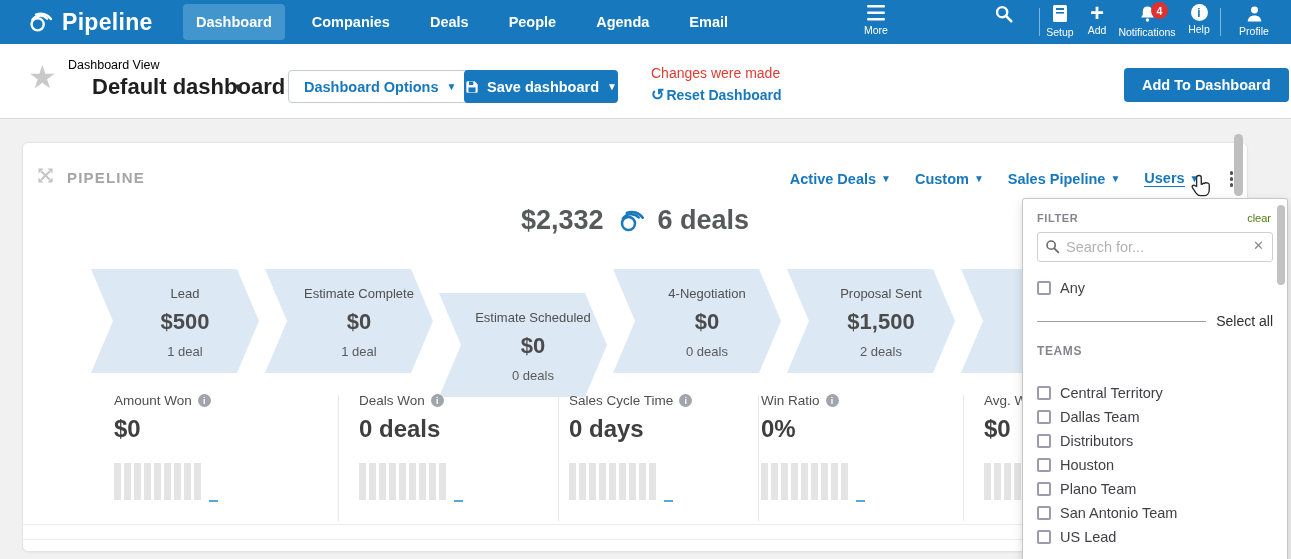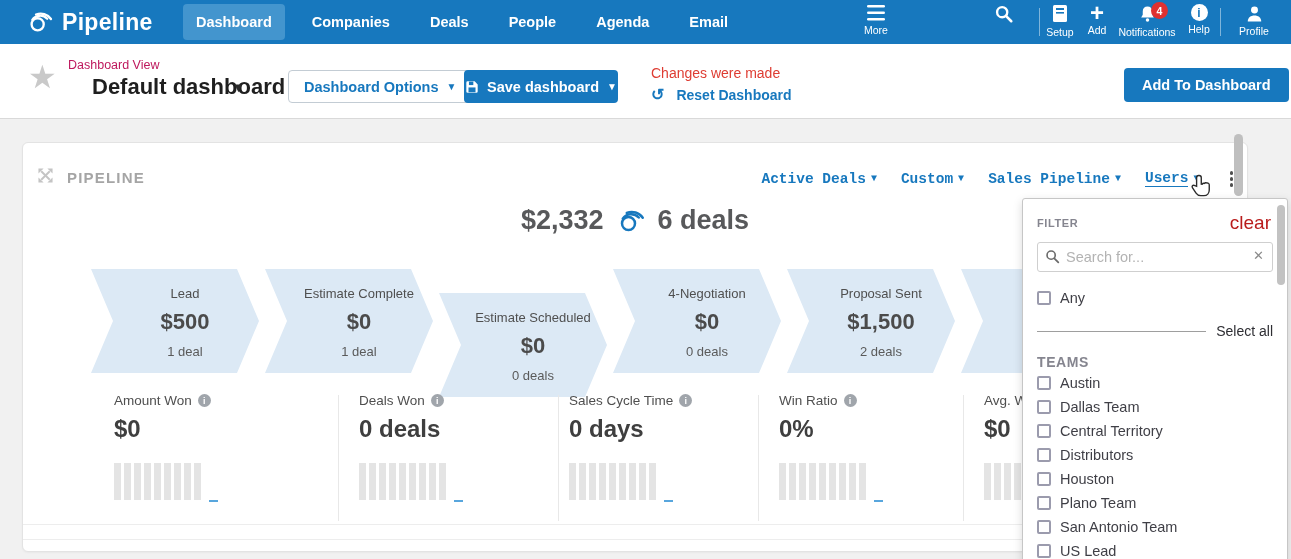--- a/index.html
+++ b/index.html
@@ -18,41 +18,41 @@
   .nav-divider { position:absolute; top:8px; width:1px; height:28px; background:rgba(255,255,255,.45); }
   .badge { position:absolute; left:44px; top:-2px; min-width:17px; height:17px; border-radius:50%; background:#e03131; color:#fff; font-size:10.5px; font-weight:bold; display:flex; align-items:center; justify-content:center; }
   .help-circle { width:17px; height:17px; border-radius:50%; background:#fff; color:#1778be; font-weight:800; font-size:12px; display:flex; align-items:center; justify-content:center; }
   .help-circle::before { content:"i"; }
   .plus-glyph { font-size:24px; font-weight:bold; line-height:18px; height:18px; }
   .plus-glyph::before { content:"+"; }
 
   
   .toolbar { position:absolute; left:0; top:44px; width:1291px; height:75px; background:#fff; border-bottom:1px solid #d9d9d9; z-index:9; }
   .star { position:absolute; left:28px; top:14px; font-size:32px; color:#c9c9c9; }
-  .view-label { position:absolute; left:68px; top:14px; font-size:12.5px; color:#be185d; }
+  .view-label { position:absolute; left:68px; top:14px; font-size:12.5px; color:#000000; }
   .view-value { position:absolute; left:68px; top:30px; font-size:22px; font-weight:700; color:#1f1f1f; cursor:pointer;margin-left:24px; }
   .view-caret { position:absolute; left:232px; top:36px; font-size:13px; color:#2b2b2b; cursor:pointer; }
   .btn { display:inline-flex; align-items:center; gap:8px; height:33px; border-radius:4px; font-size:14.5px; font-weight:600; cursor:pointer; white-space:nowrap; }
   .btn-outline { position:absolute; left:288px; top:26px; padding:0 15px; border:1px solid #c3ccd4; background:#fff; color:#1778be; }
   .btn-primary { background:#1778be; color:#fff; border:none; }
   .btn-save { position:absolute; left:464px; top:26px; padding:0 1px; }
   .btn-add { position:absolute; left:1124px; top:24px; height:34px; padding:0 18px; font-size:14.5px; }
   .caret { font-size:10px; line-height:1; }
   .changes-msg { position:absolute; left:651px; top:21px; font-size:14px; color:#de3c32; }
-  .reset-link { position:absolute; left:651px; top:41px; display:flex; align-items:center; gap:12px; color:#1778be; font-size:14px; font-weight:600; cursor:pointer; }
+  .reset-link { position:absolute; left:651px; top:41px; display:flex; align-items:center; gap:2px; color:#1778be; font-size:14px; font-weight:600; cursor:pointer; }
   .undo-glyph { font-size:16px; font-weight:bold; }
   .undo-glyph::before { content:"↺"; }
 
   
   .content { position:absolute; left:0; top:119px; width:1291px; height:440px; background:#f1f1f1; }
   .card { position:absolute; left:22px; top:23px; width:1226px; height:410px; background:#fff; border:1px solid #e3e3e3; border-radius:6px; box-shadow:0 1px 2px rgba(0,0,0,.04); }
   .card-title { position:absolute; left:44px; top:26px; font-size:15px; font-weight:bold; letter-spacing:1.2px; color:#a5a5a5; }
   .move-icon { position:absolute; left:14px; top:24px; }
   .widget-filters { position:absolute; right:8px; top:26px; display:flex; align-items:center; gap:24px; }
-  .wfilter { display:flex; align-items:center; gap:5px; color:#1778be; font-size:14.5px; font-weight:600; cursor:pointer;font-family:Liberation Mono, monospace; }
+  .wfilter { display:flex; align-items:center; gap:5px; color:#1778be; font-size:14.5px; font-weight:600; cursor:pointer; }
   .wfilter.underlined .wfilter-label { border-bottom:1px solid #1778be; }
   .kebab { display:flex; flex-direction:column; gap:2.5px; padding:2px 6px; cursor:pointer; }
   .kebab i { width:3.5px; height:3.5px; border-radius:50%; background:#4f4f4f; }
 
   .total-row { position:absolute; left:0; top:62px; width:100%; display:flex; align-items:center; justify-content:center; gap:12px; color:#58595b; }
   .total-amount, .total-deals { font-size:27px; font-weight:800; }
 
   
   .funnel { position:absolute; left:68px; top:126px; height:104px; }
   .stage { position:absolute; top:0; width:168px; height:104px; background:#dce9f5;
@@ -75,34 +75,34 @@
   .m-bars .dash { width:9px; height:2px; background:#58a6dd; margin-left:5px; margin-bottom:-2px; }
   .card-line { position:absolute; left:0; width:100%; height:1px; background:#ededed; }
 
   
   .main-scroll-thumb { position:absolute; left:1256px; top:134px; width:9px; height:62px; border-radius:5px; background:#bfbfbf; z-index:5; cursor:pointer; }
 
   
   .filter-panel { position:absolute; left:1022px; top:198px; width:266px; height:420px; background:#fff; border:1px solid #c6c6c6; border-radius:3px; box-shadow:0 3px 10px rgba(0,0,0,.15); z-index:20; }
   .fp-header { display:flex; justify-content:space-between; align-items:center; margin:13px 16px 8px 14px; }
   .fp-title { font-size:11px; font-weight:bold; letter-spacing:.6px; color:#85858f; }
-  .fp-clear { font-size:19px; color:#b91c1c; cursor:pointer; }
+  .fp-clear { font-size:11px; color:#4d7c0f; cursor:pointer; }
   .fp-search { position:relative; margin:0 14px; }
   .fp-search input { width:100%; height:30px; border:1px solid #cfcfcf; border-radius:3px; padding:0 28px 0 28px; font-size:14.5px; color:#444; font-family:"Liberation Sans",sans-serif; outline:none; }
   .fp-search input::placeholder { color:#b3b3b3; }
   .fp-search .mag { position:absolute; left:8px; top:7px; }
   .fp-search .clear-x { position:absolute; right:9px; top:6px; font-size:13px; color:#8a8a8a; cursor:pointer; }
   .checkrow { display:flex; align-items:center; gap:9px; height:24px; margin:0 14px; cursor:pointer; }
   .checkbox { width:14px; height:14px; border:2px solid #9b9bad; border-radius:2px; background:#fff; flex:none; }
   .checkrow .cr-label { font-size:14.5px; color:#3f3f46; }
   .fp-any { margin-top:14px; }
   .fp-selectall { display:flex; align-items:center; margin:13px 14px 0; }
   .fp-selectall .line { flex:1; height:1px; background:#9e9e9e; margin-right:10px; }
   .fp-selectall .sa-label { font-size:14px; color:#2e2e33; cursor:pointer; }
-  .fp-teams-header { margin:15px 14px 1px; font-size:14px; font-weight:bold; letter-spacing:.6px; color:#85858f; }
+  .fp-teams-header { margin:15px 14px 23px; font-size:12px; font-weight:bold; letter-spacing:.6px; color:#85858f; }
   .panel-scroll-thumb { position:absolute; left:1277px; top:205px; width:8px; height:80px; border-radius:4px; background:#c2c2c2; z-index:25; cursor:pointer; }
 
   .cursor { position:absolute; left:1190px; top:174px; z-index:40; pointer-events:none; }
 </style>
 </head>
 <body>
 
 <div class="screen">
 
   <header class="topnav">
@@ -337,21 +337,21 @@
               <b></b>
               <b></b>
               <b></b>
               <b></b>
               <b></b>
               <b></b>
               <b></b>
               <span class="dash"></span>
             </div>
           </div>
-          <div class="metric" style="left: 756px;">
+          <div class="metric" style="left: 738px;">
             <div class="m-label">
               <span>Win Ratio</span>
               <span class="info-icon"></span>
             </div>
             <div class="m-value">0%</div>
             <div class="m-bars">
               <b></b>
               <b></b>
               <b></b>
               <b></b>
@@ -409,29 +409,25 @@
       <span class="cr-label">Any</span>
     </div>
     <div class="fp-selectall">
       <span class="line"></span>
       <span class="sa-label">Select all</span>
     </div>
     <div class="fp-teams-header">TEAMS</div>
     <div id="teams-list">
         <div class="checkrow">
           <span class="checkbox"></span>
-          <span class="cr-label">Austin</span>
+          <span class="cr-label">Central Territory</span>
         </div>
         <div class="checkrow">
           <span class="checkbox"></span>
           <span class="cr-label">Dallas Team</span>
-        </div>
-        <div class="checkrow">
-          <span class="checkbox"></span>
-          <span class="cr-label">Central Territory</span>
         </div>
         <div class="checkrow">
           <span class="checkbox"></span>
           <span class="cr-label">Distributors</span>
         </div>
         <div class="checkrow">
           <span class="checkbox"></span>
           <span class="cr-label">Houston</span>
         </div>
         <div class="checkrow">

